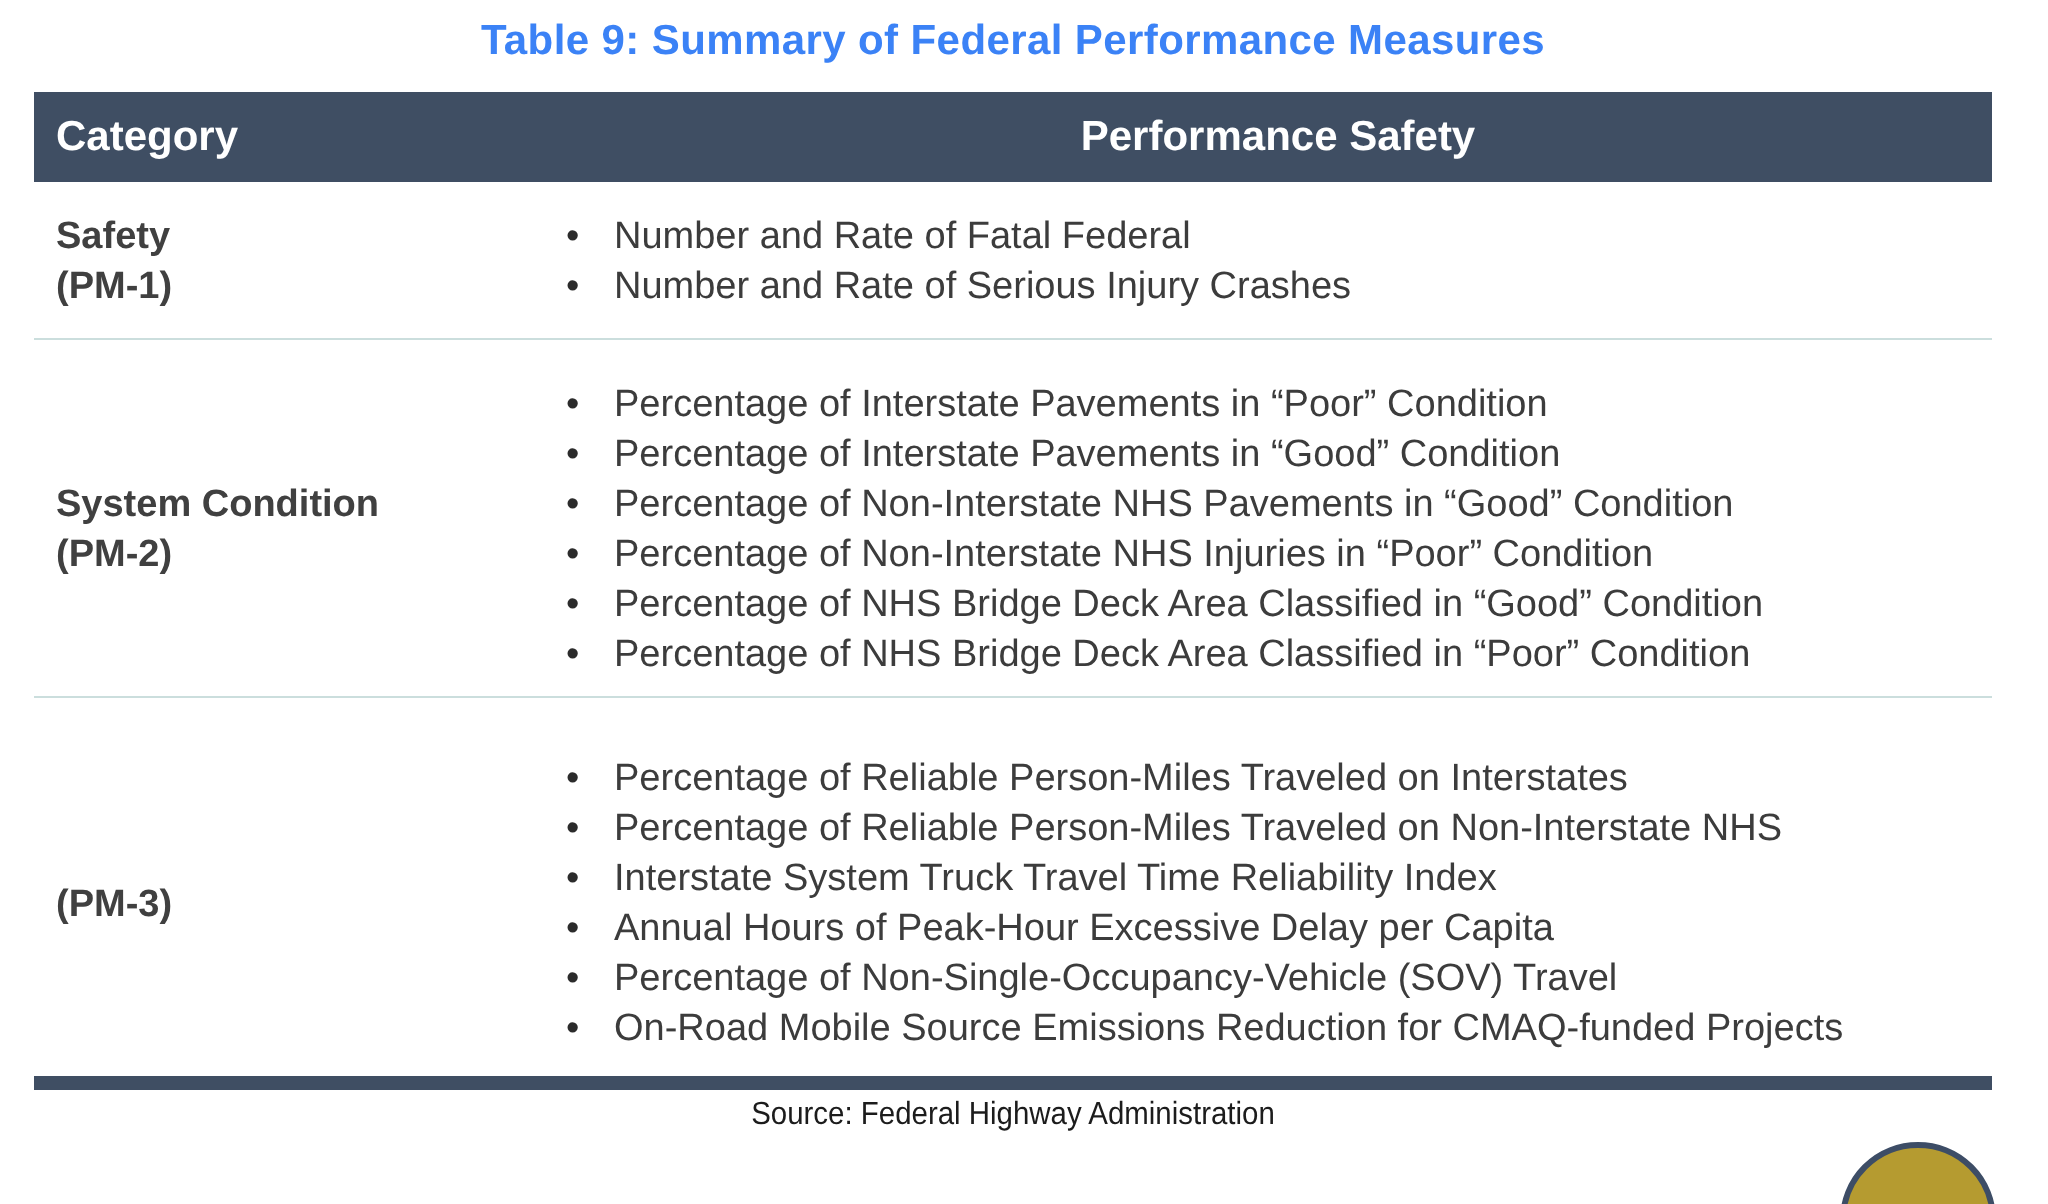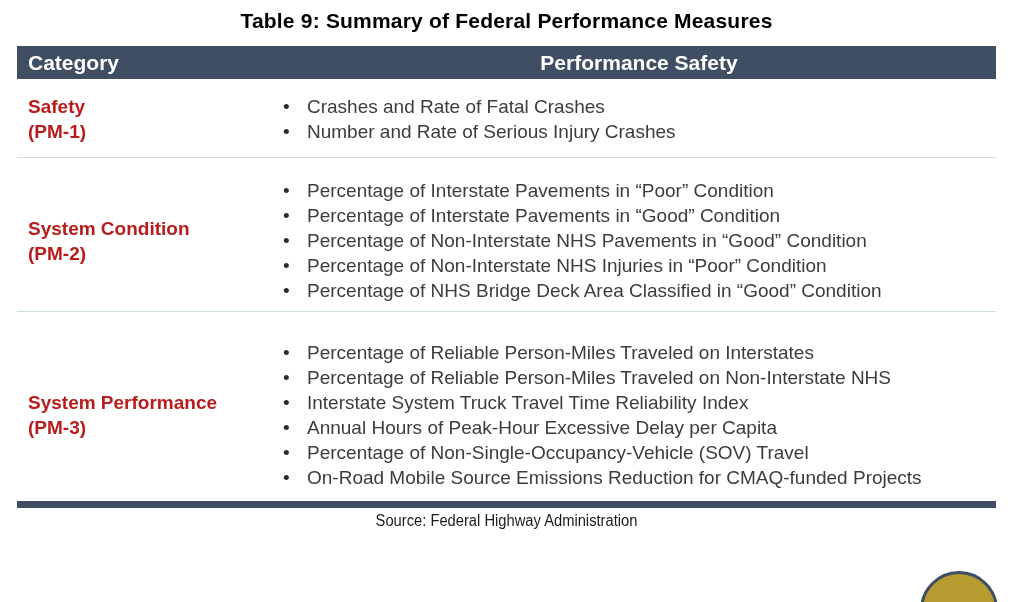--- a/index.html
+++ b/index.html
@@ -15,27 +15,27 @@
     left: 17px; top: 0;
     width: 979px;
   }
   .title {
     margin-top: 7px;
     margin-bottom: 11px;
     text-align: center;
     font-size: 21px;
     line-height: 28px;
     font-weight: bold;
-    color: #000000;
+    color: #3b82f6;
     letter-spacing: 0.2px;
   }
   .thead {
     display: flex;
     align-items: center;
-    height: 33px;
+    height: 45px;
     background: #3f4e63;
     color: #ffffff;
     font-weight: bold;
     font-size: 21px;
   }
   .th-cat {
     flex: 0 0 265px;
     padding-left: 11px;
   }
   .th-measure {
@@ -53,21 +53,21 @@
   .cat-cell {
     flex: 0 0 265px;
     padding-left: 11px;
     display: flex;
     align-items: center;
   }
   .cat-name, .cat-code {
     font-size: 19px;
     line-height: 25px;
     font-weight: bold;
-    color: #b91c1c;
+    color: #404040;
   }
   .measures {
     flex: 1;
     list-style: none;
   }
   .measures li {
     position: relative;
     padding-left: 25px;
     font-size: 19px;
     line-height: 25px;
@@ -118,45 +118,45 @@
     </div>
 
     <div class="trow row-safety">
       <div class="cat-cell">
         <div>
           <div class="cat-name">Safety</div>
           <div class="cat-code">(PM-1)</div>
         </div>
       </div>
       <ul class="measures">
-        <li>Crashes and Rate of Fatal Crashes</li>
+        <li>Number and Rate of Fatal Federal</li>
         <li>Number and Rate of Serious Injury Crashes</li>
       </ul>
     </div>
 
     <div class="trow row-condition">
       <div class="cat-cell">
         <div>
           <div class="cat-name">System Condition</div>
           <div class="cat-code">(PM-2)</div>
         </div>
       </div>
       <ul class="measures">
         <li>Percentage of Interstate Pavements in “Poor” Condition</li>
         <li>Percentage of Interstate Pavements in “Good” Condition</li>
         <li>Percentage of Non-Interstate NHS Pavements in “Good” Condition</li>
         <li>Percentage of Non-Interstate NHS Injuries in “Poor” Condition</li>
         <li>Percentage of NHS Bridge Deck Area Classified in “Good” Condition</li>
+        <li>Percentage of NHS Bridge Deck Area Classified in “Poor” Condition</li>
       </ul>
     </div>
 
     <div class="trow row-performance">
       <div class="cat-cell">
         <div>
-          <div class="cat-name">System Performance</div>
           <div class="cat-code">(PM-3)</div>
         </div>
       </div>
       <ul class="measures">
         <li>Percentage of Reliable Person-Miles Traveled on Interstates</li>
         <li>Percentage of Reliable Person-Miles Traveled on Non-Interstate NHS</li>
         <li>Interstate System Truck Travel Time Reliability Index</li>
         <li>Annual Hours of Peak-Hour Excessive Delay per Capita</li>
         <li>Percentage of Non-Single-Occupancy-Vehicle (SOV) Travel</li>
         <li>On-Road Mobile Source Emissions Reduction for CMAQ-funded Projects</li>

